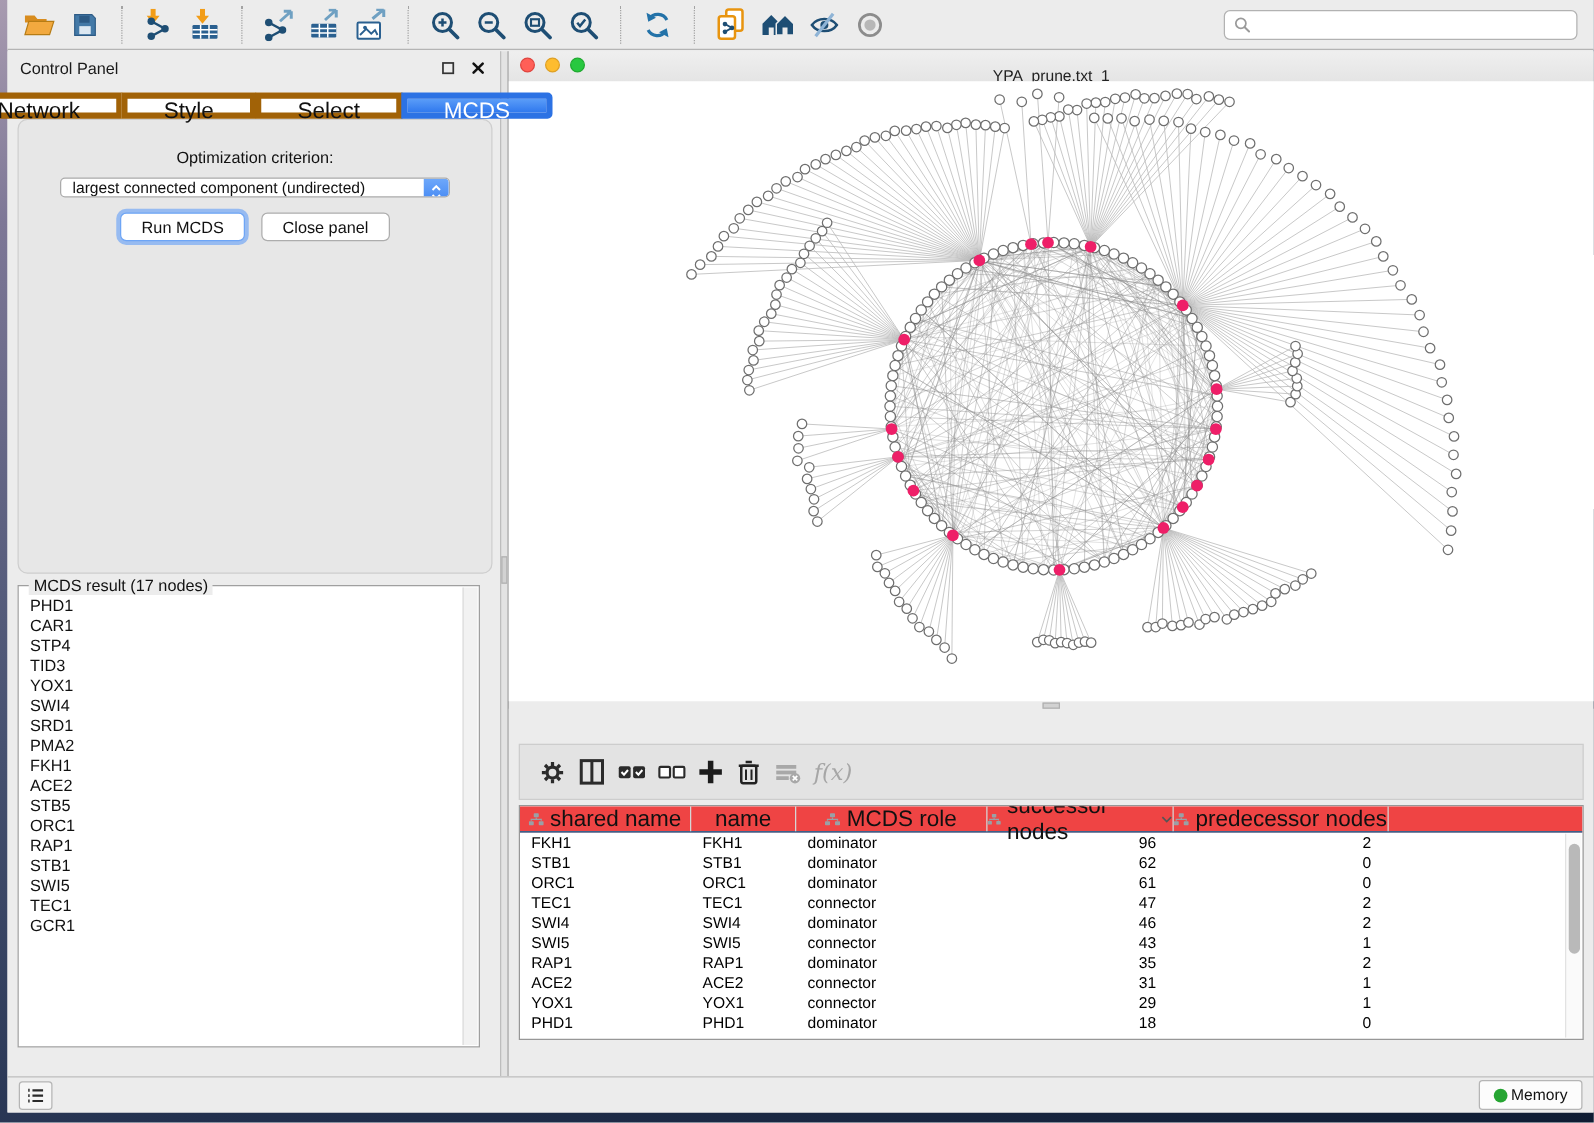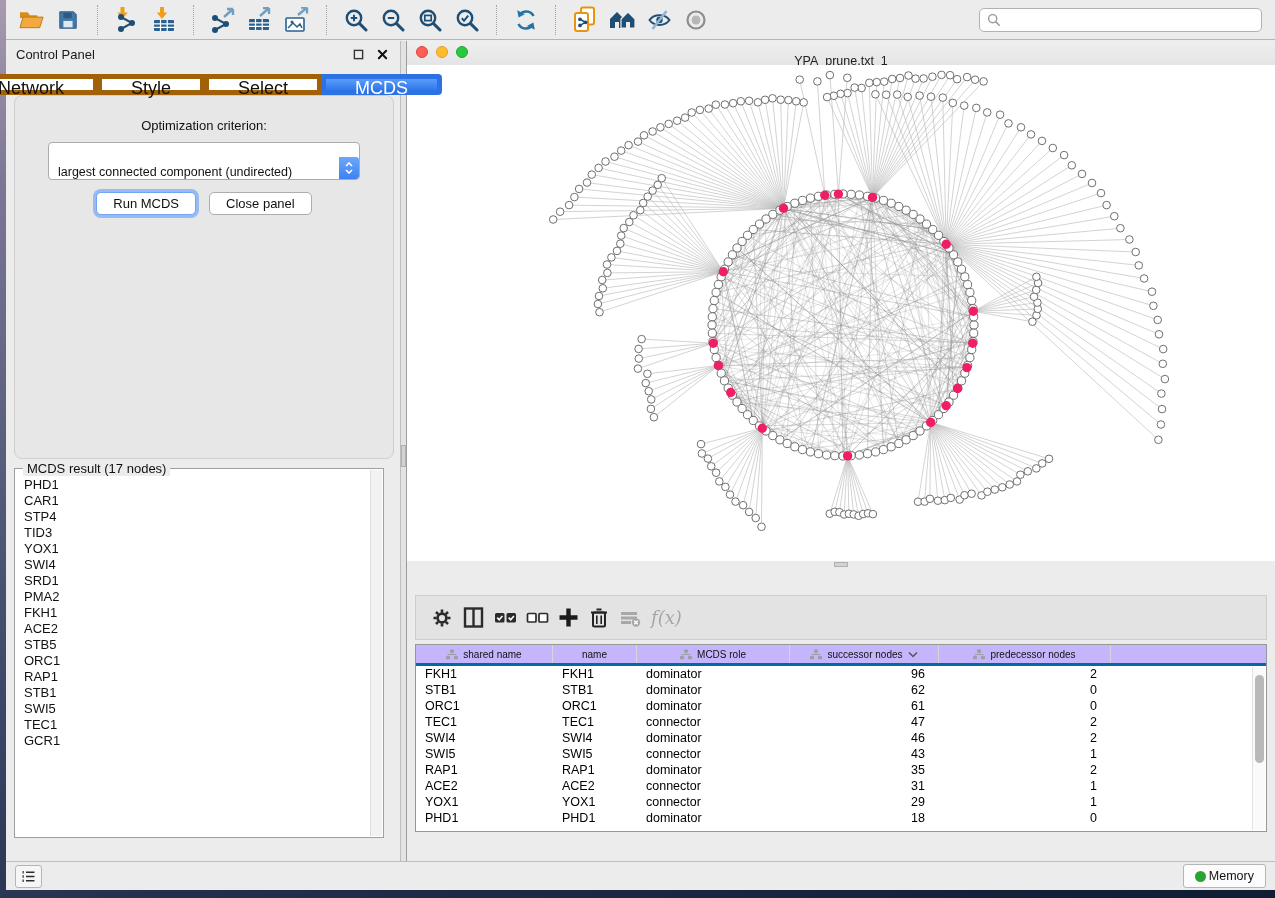--- a/index.html
+++ b/index.html
@@ -24,22 +24,22 @@
   .wicon{width:16px;height:14px;display:flex;align-items:center;justify-content:center;margin-left:8px}
   .cp-tabs{position:absolute;left:0;right:0;top:33px;display:flex;justify-content:center;z-index:2}
   .tab{height:21px;line-height:19px;padding:0 29px;font-size:18px;background:#fff;
        border:5px solid #a16207;margin-left:-1px;color:#111;white-space:nowrap}
   .tab:first-child{border-radius:4px 0 0 4px;margin-left:0}
   .tab:last-child{border-radius:0 4px 4px 0}
   .tab.active{background:linear-gradient(#5b9df8,#2f78ee);border-color:#2c72e4;color:#fff}
   .cp-inner{position:absolute;left:8px;right:6px;top:54px;height:364px;background:#e7e7e7;
             border:1px solid #cecece;border-radius:8px}
   .opt-label{margin-top:22px;text-align:center;font-size:13px;color:#111}
-  .dropdown{margin:9px auto 0;width:312px;height:38px;background:#fff;border:1px solid #aborder;
-            border:1px solid #ababab;border-radius:4px;display:flex;align-items:flex-end;overflow:hidden}
+  .dropdown{margin:9px auto 0;width:312px;height:16px;background:#fff;border:1px solid #aborder;
+            border:1px solid #ababab;border-radius:4px;display:flex;align-items:flex-start;overflow:hidden}
   .dropdown .val{flex:1;font-size:12.5px;padding-left:9px;color:#111;white-space:nowrap}
   .stepper{width:20px;height:22px;background:linear-gradient(#6ea8fa,#3b81f2);
            display:flex;flex-direction:column;align-items:center;justify-content:center;gap:2px;border-radius:0 3px 3px 0}
   .btnrow{display:flex;justify-content:center;gap:13px;margin-top:12px}
   .btn{height:23px;padding:0 16px;background:#fff;border:1px solid #adadad;border-radius:5px;
        font-size:13px;display:flex;align-items:center;color:#111;white-space:nowrap}
   .btn.focused{box-shadow:0 0 0 3px rgba(108,163,246,.65);border-color:#6ea5f5}
   .groupbox{position:absolute;left:8px;right:16px;top:427px;bottom:23px;border:1px solid #9f9f9f;background:#fff}
   .gb-title{position:absolute;top:-8px;left:8px;background:#ececec;padding:0 4px;font-size:13px;color:#111;z-index:1}
   .gb-list{position:absolute;top:1px;left:1px;right:14px;bottom:1px;overflow:hidden;
@@ -66,21 +66,21 @@
   .ncanvas{position:absolute;top:24px;left:0;right:0;bottom:0;background:#fff}
   .ncanvas svg{position:absolute;inset:0}
 
   
   .tpanel{position:absolute;left:0;right:0;top:526px;bottom:0;background:#ececec}
   .ttoolbar{position:absolute;left:8px;right:8px;top:28px;height:45px;background:#e3e3e3;
             border:1px solid #cdcdcd;display:flex;align-items:center;gap:9px;padding:0 15px}
   .ttb{display:flex;align-items:center;justify-content:center}
   .dtable{position:absolute;left:8px;right:8px;top:77px;height:188px;background:#fff;
           border:1px solid #979797;overflow:hidden}
-  .thead{display:flex;height:21px;background:#c4b5fd;border-bottom:3px solid #0369a1;font-size:10px;color:#111}
+  .thead{display:flex;height:21px;background:#ef4444;border-bottom:1px solid #0369a1;font-size:18px;color:#111}
   .th{display:flex;align-items:center;justify-content:center;gap:5px;border-right:1px solid #d6d6d6;height:100%}
   .w0{width:137px}.w1{width:84px}.w2{width:153px}.w3{width:149px}.w4{width:172px}
   .trow{display:flex;height:16px;font-size:12.5px;align-items:center;color:#000}
   .tc{padding-left:9px;white-space:nowrap;overflow:hidden}
   .tc.c3,.tc.c4{text-align:right;padding-right:14px;padding-left:0}
   .tc.c0{width:137px}.tc.c1{width:84px}.tc.c2{width:153px}.tc.c3{width:149px}.tc.c4{width:172px}
   .tscroll{position:absolute;right:1px;top:22px;bottom:1px;width:13px;background:#fafafa;border-left:1px solid #e2e2e2}
   .thumb{position:absolute;left:2px;top:8px;width:9px;height:88px;background:#b9b9b9;border-radius:5px}
   .ttabs{position:absolute;left:0;right:0;top:270px;display:flex;justify-content:center}
 

